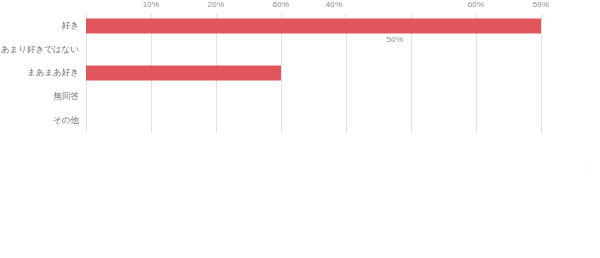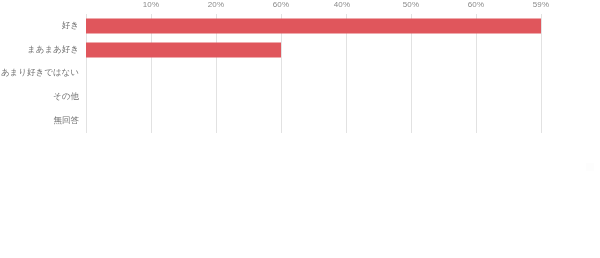--- a/index.html
+++ b/index.html
@@ -84,22 +84,22 @@
 </style>
 </head>
 <body>
 
 <div id="chart-root">
 
   <div class="xaxis" id="xaxis">
       <div class="xtick" style="left: 65px;">10%</div>
       <div class="xtick" style="left: 130px;">20%</div>
       <div class="xtick" style="left: 195px;">60%</div>
-      <div class="xtick" style="left: 256px;">40%</div>
-      <div class="xtick" style="left: 325px;">50%</div>
+      <div class="xtick" style="left: 248px;">40%</div>
+      <div class="xtick" style="left: 309px; margin-top: 35px;">50%</div>
       <div class="xtick" style="left: 390px; text-align: right;">60%</div>
       <div class="xtick" style="left: 455px;">59%</div>
     </div>
 
   <div class="plot" id="plot">
       <div class="gridline axis0" style="left: 0px; background: rgb(226, 226, 226);"></div>
       <div class="gridline" style="left: 65px; background: rgb(226, 226, 226);"></div>
       <div class="gridline" style="left: 130px; background: rgb(226, 226, 226);"></div>
       <div class="gridline" style="left: 195px; background: rgb(226, 226, 226);"></div>
       <div class="gridline" style="left: 260px; background: rgb(226, 226, 226);"></div>
@@ -107,29 +107,29 @@
       <div class="gridline" style="left: 390px; background: rgb(226, 226, 226);"></div>
       <div class="gridline" style="left: 455px; background: rgb(226, 226, 226);"></div>
     </div>
 
   <div class="rows" id="rows">
       <div class="row">
         <div class="cat-label">好き</div>
         <div class="bar" title="好き 70%" style="width: 455px; background: rgb(224, 86, 92);"></div>
       </div>
       <div class="row">
+        <div class="cat-label">あまり好きではない</div>
+      </div>
+      <div class="row">
         <div class="cat-label">まあまあ好き</div>
         <div class="bar" title="まあまあ好き 30%" style="width: 195px; background: rgb(224, 86, 92);"></div>
       </div>
       <div class="row">
-        <div class="cat-label">あまり好きではない</div>
+        <div class="cat-label">無回答</div>
       </div>
       <div class="row">
         <div class="cat-label">その他</div>
-      </div>
-      <div class="row">
-        <div class="cat-label">無回答</div>
       </div>
     </div>
 
   <div class="edge-smudge"></div>
 
 </div>
 
 </body></html>

